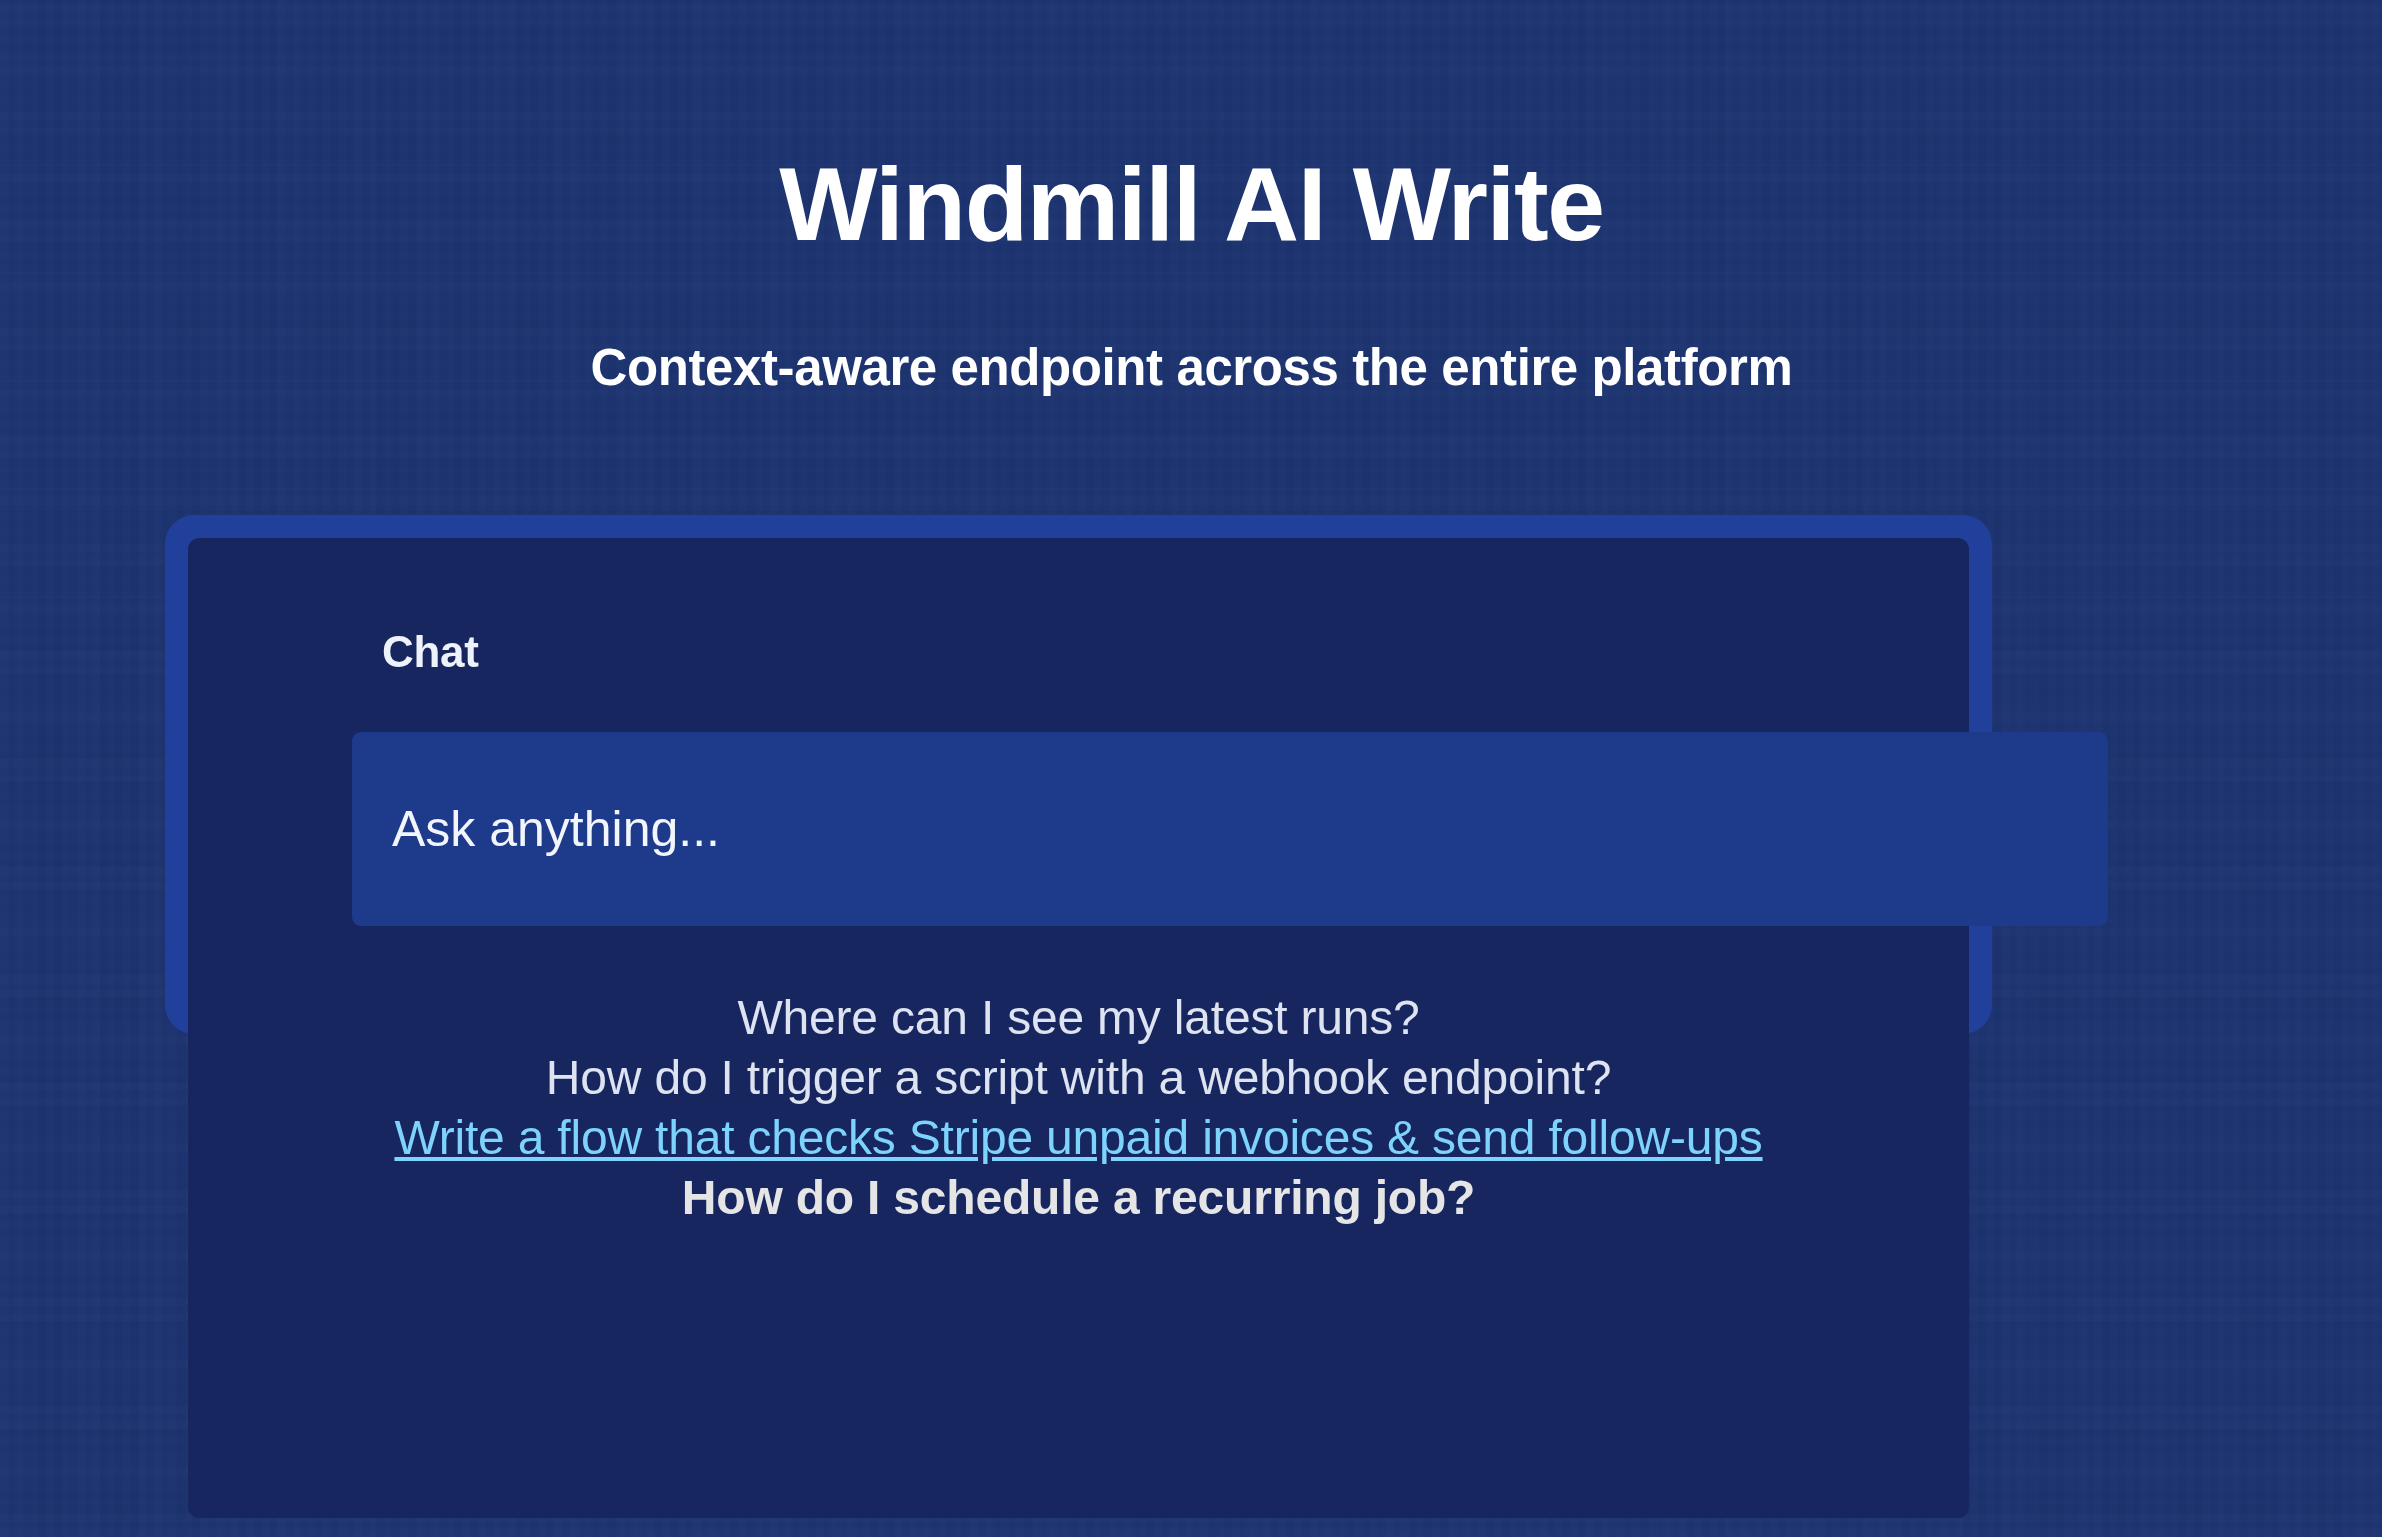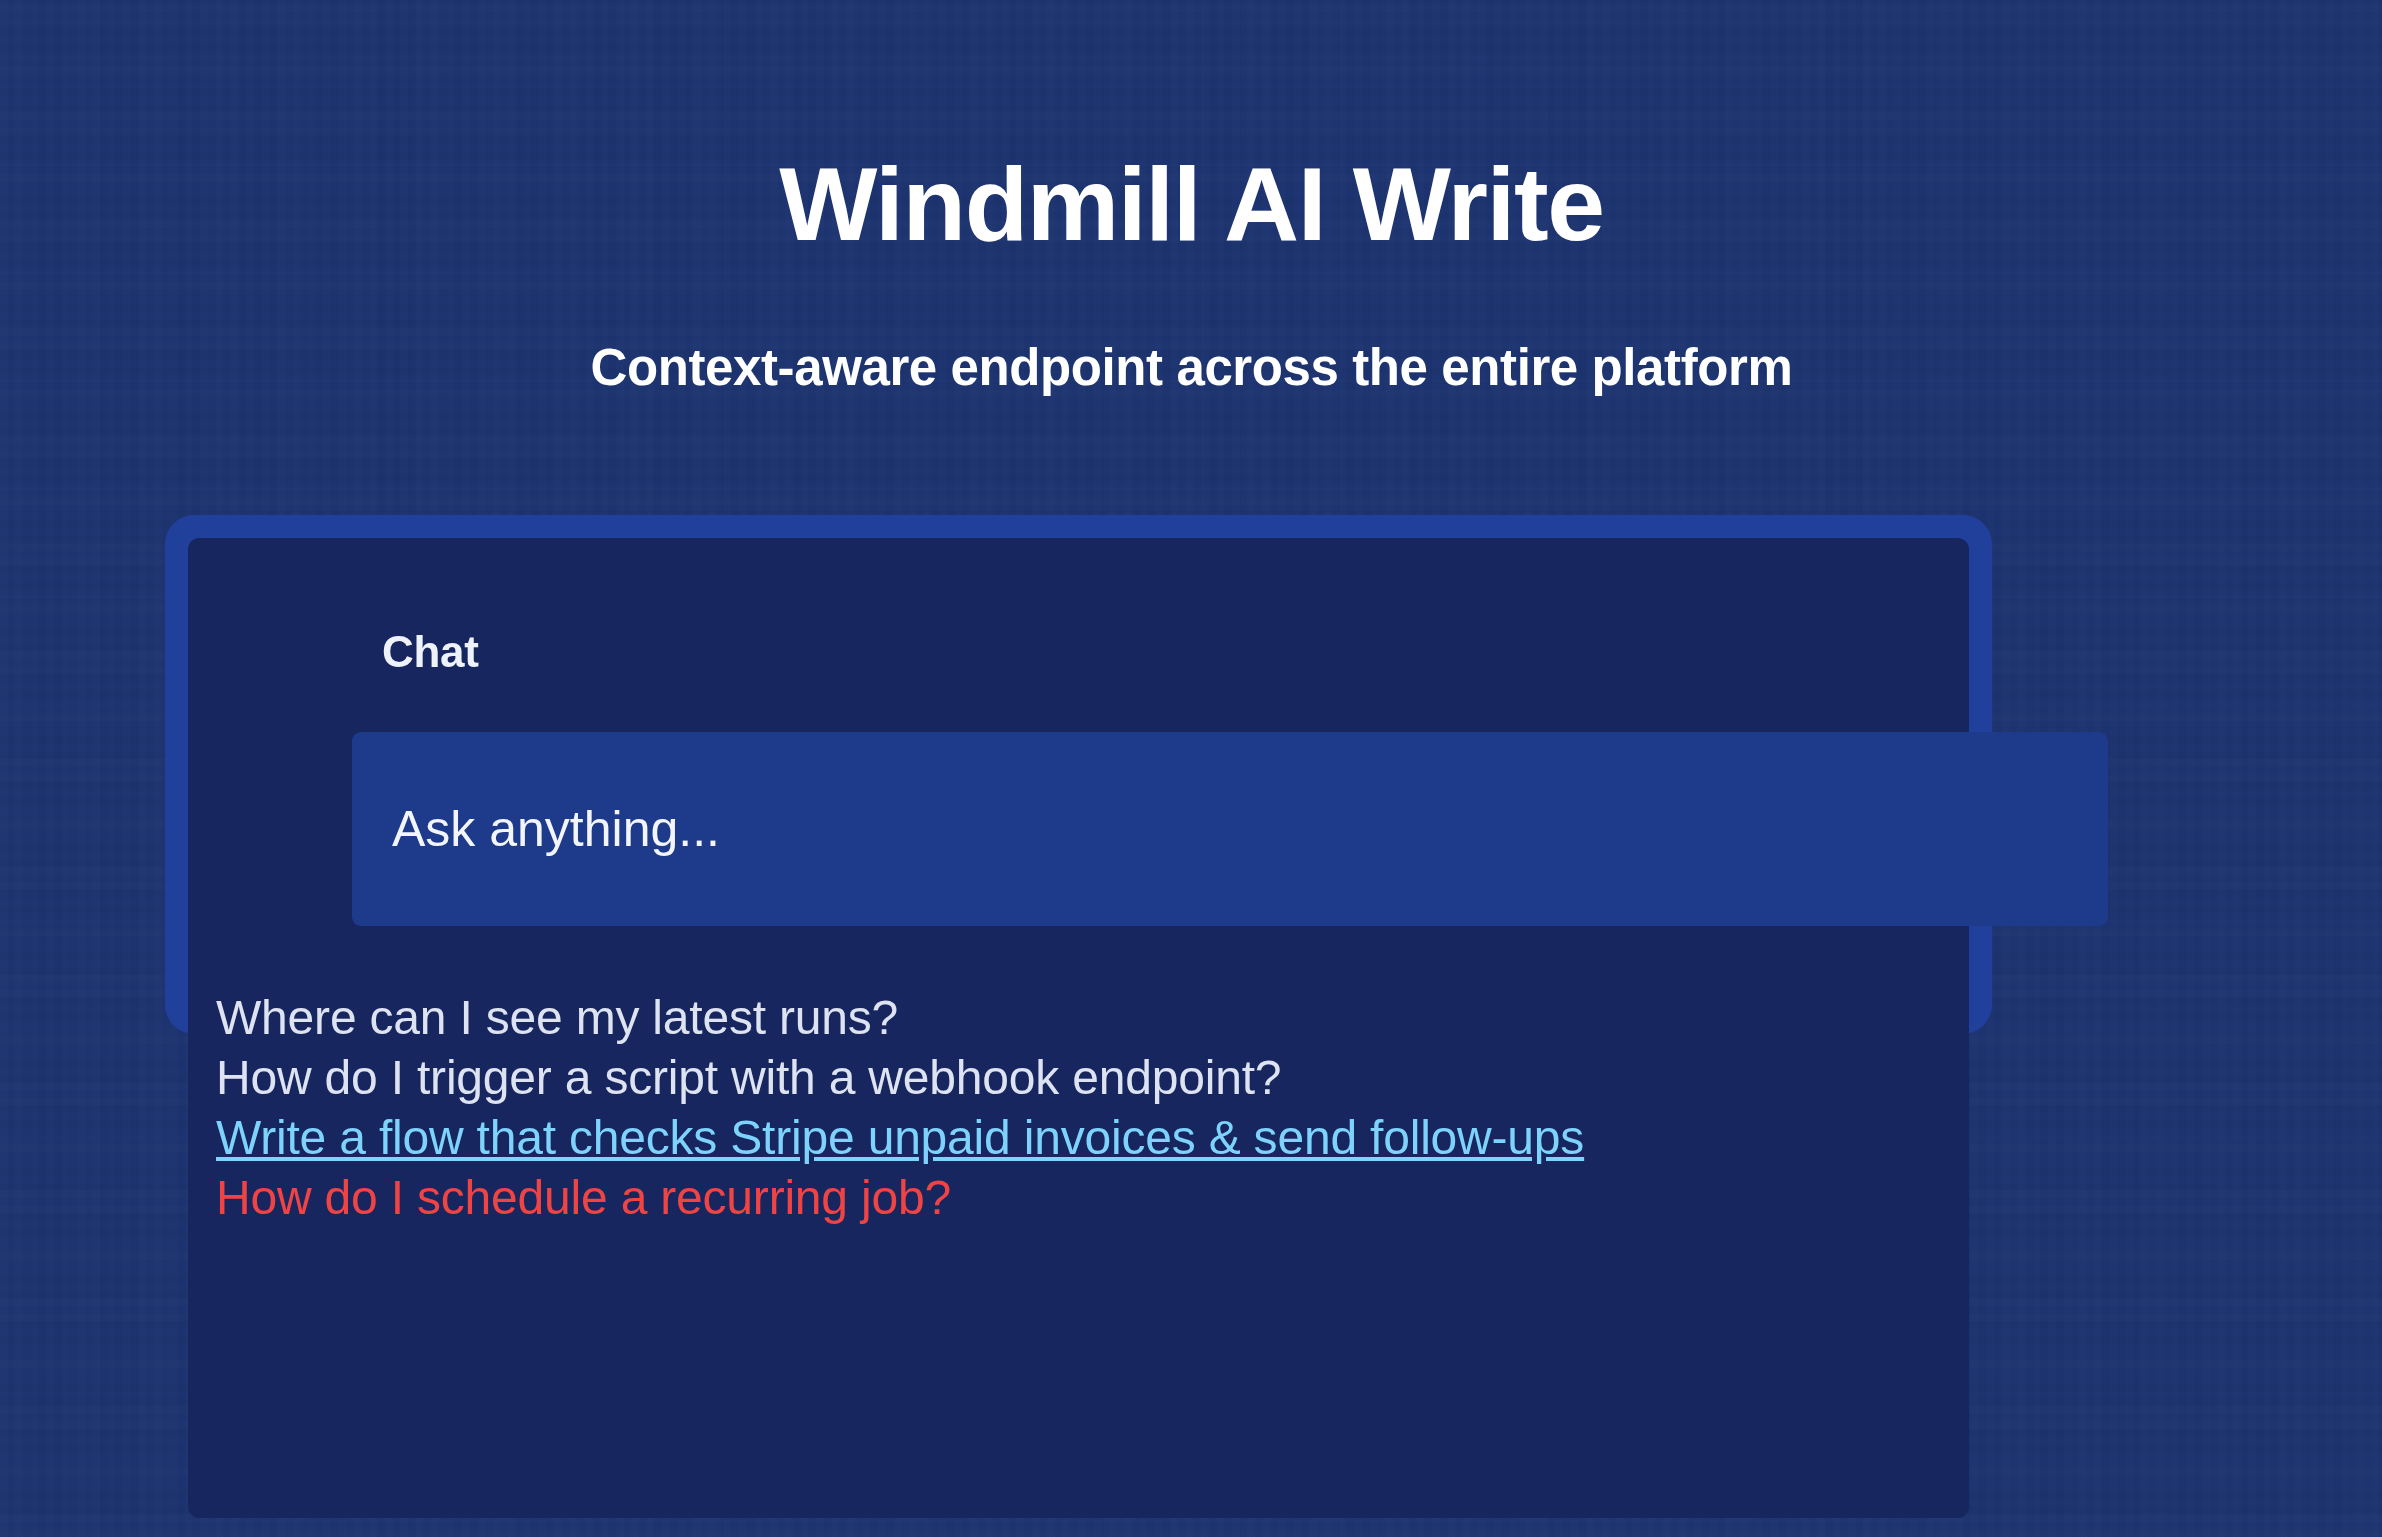--- a/index.html
+++ b/index.html
@@ -132,22 +132,21 @@
     color: #f2f5fb;
     opacity: 1;
   }
 
   
   #suggestions {
     position: absolute;
     left: 0;
     top: 450px;
     width: 100%;
-    text-align: left;
-    padding-left: 28px;
+    text-align: center;
   }
   .suggestion {
     display: block;
     width: 100%;
     font-size: 48px;
     line-height: 60px;
     font-weight: 400;
     letter-spacing: -0.2px;
     color: #dde3f1;
     white-space: nowrap;
@@ -170,20 +169,20 @@
     <div id="chat-panel" style="background-color: rgb(23, 38, 94);">
 
       <div id="chat-label">Chat</div>
 
       <input id="chat-input" type="text" placeholder="Ask anything..." style="background-color: rgb(30, 58, 138);">
 
       <div id="suggestions">
         <span class="suggestion" style="color: rgb(221, 227, 241);">Where can I see my latest runs?</span>
         <span class="suggestion" style="color: rgb(221, 227, 241);">How do I trigger a script with a webhook endpoint?</span>
         <span class="suggestion" style="color: #7dd3fc; text-decoration: underline;">Write a flow that checks Stripe unpaid invoices &amp; send follow-ups</span>
-        <span class="suggestion" style="color: #ef4444;">How do I schedule a recurring job?</span>
+        <span class="suggestion" style="color: #e5e5e5; font-weight: bold;">How do I schedule a recurring job?</span>
       </div>
 
     </div>
   </div>
 
 </div>
 
 
 </body></html>

